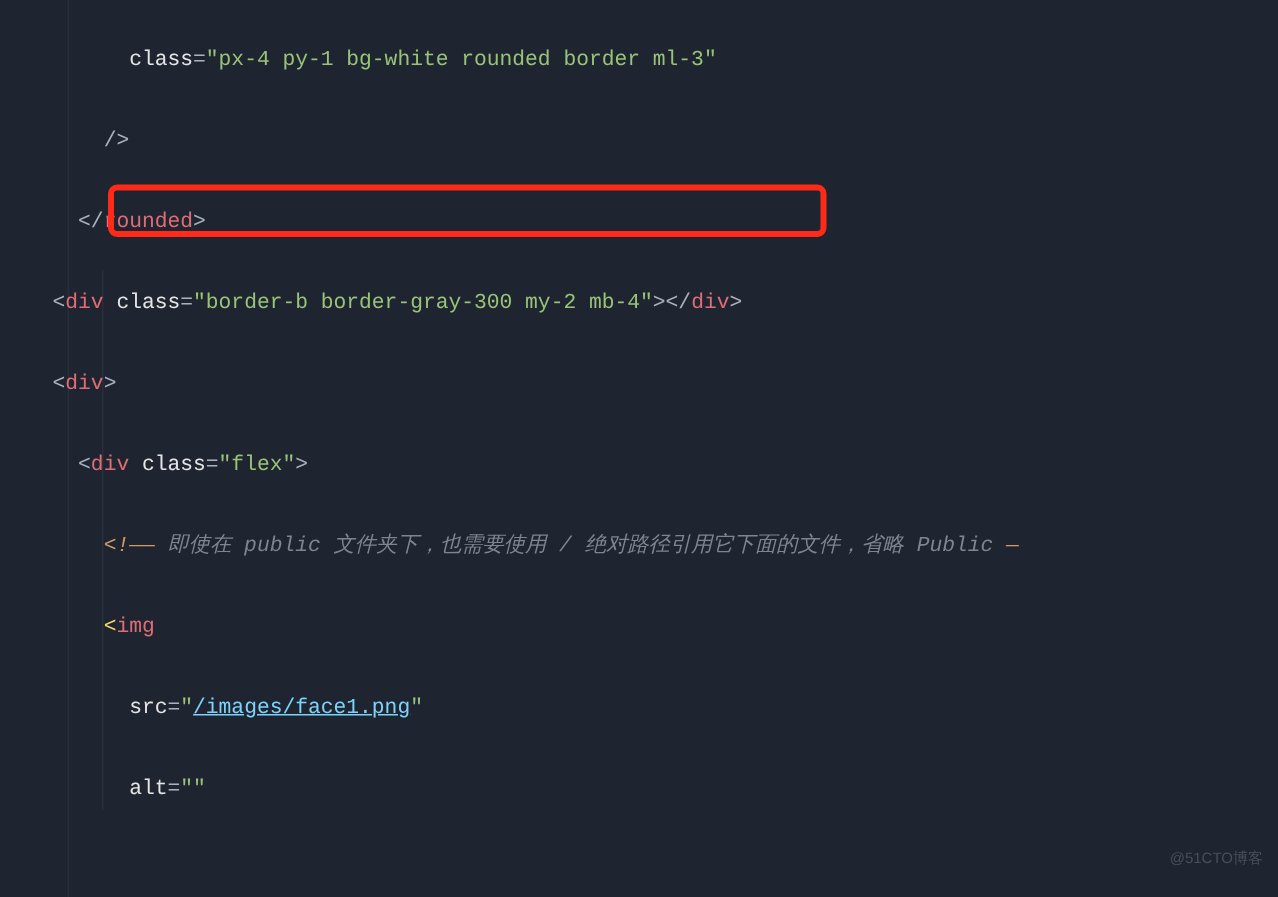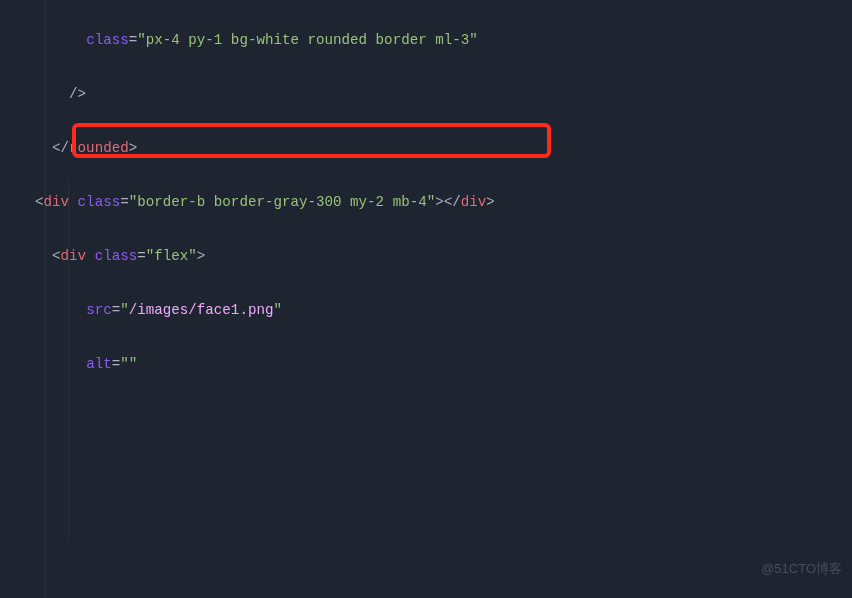--- a/index.html
+++ b/index.html
@@ -22,42 +22,42 @@
   }
   .code {
     padding: 0 0 0 18px;
     white-space: pre;
     position: relative;
   }
   .line { position: relative; }
   .punct { color: #abb2bf; }
   .bracket { color: #f8d46c; }
   .tag    { color: #e06c75; }
-  .attr   { color: #8b5cf6; }
+  .attr   { color: #e5e5e5; }
   .string { color: #98c379; }
-  .string-u { color: #f0abfc; }
+  .string-u { color: #7dd3fc; text-decoration: underline; }
   .comment-arrow { color: #d19a66; font-style: italic; }
   .comment-body { color: #7f848e; font-style: italic; }
   .highlight-box {
     position: absolute;
     border: 4px solid #ff2a1a;
     border-radius: 6px;
     left: 72px;
     top: 123px;
     width: 479px;
     height: 35px;
     pointer-events: none;
   }
   .watermark {
     position: absolute;
     right: 10px;
     bottom: 16px;
     color: rgba(200,200,200,0.25);
     font-family: sans-serif;
-    font-size: 13px;
+    font-size: 10px;
   }
   .guide-v {
     position: absolute;
     left: 45px; top: 0; bottom: 0;
     width: 1px;
     background: rgba(255,255,255,0.05);
   }
   .guide-v2 {
     position: absolute;
     left: 68px; top: 180px; height: 360px;
@@ -70,21 +70,24 @@
 
 <div class="gutter"></div>
 <div class="guide-v"></div>
 <div class="guide-v2"></div>
 
 <div class="code">
 <div class="line">        <span class="attr">class</span><span class="punct">=</span><span class="string">"px-4 py-1 bg-white rounded border ml-3"</span></div>
 <div class="line">      <span class="punct">/&gt;</span></div>
 <div class="line">    <span class="punct">&lt;/</span><span class="tag">rounded</span><span class="punct">&gt;</span></div>
 <div class="line">  <span class="punct">&lt;</span><span class="tag">div</span> <span class="attr">class</span><span class="punct">=</span><span class="string">"border-b border-gray-300 my-2 mb-4"</span><span class="punct">&gt;&lt;/</span><span class="tag">div</span><span class="punct">&gt;</span></div>
+<div class="line">  <span class="punct">&lt;</span><span class="tag">div</span><span class="punct">&gt;</span></div>
 <div class="line">    <span class="punct">&lt;</span><span class="tag">div</span> <span class="attr">class</span><span class="punct">=</span><span class="string">"flex"</span><span class="punct">&gt;</span></div>
+<div class="line">      <span class="comment-arrow">&lt;!——</span><span class="comment-body"> 即使在 public 文件夹下，也需要使用 / 绝对路径引用它下面的文件，省略 Public </span><span class="comment-arrow">—</span></div>
+<div class="line">      <span class="bracket">&lt;</span><span class="tag">img</span></div>
 <div class="line">        <span class="attr">src</span><span class="punct">=</span><span class="string">"</span><span class="string-u">/images/face1.png</span><span class="string">"</span></div>
 <div class="line">        <span class="attr">alt</span><span class="punct">=</span><span class="string">""</span></div>
 
 
 
 
 
 
 
 

